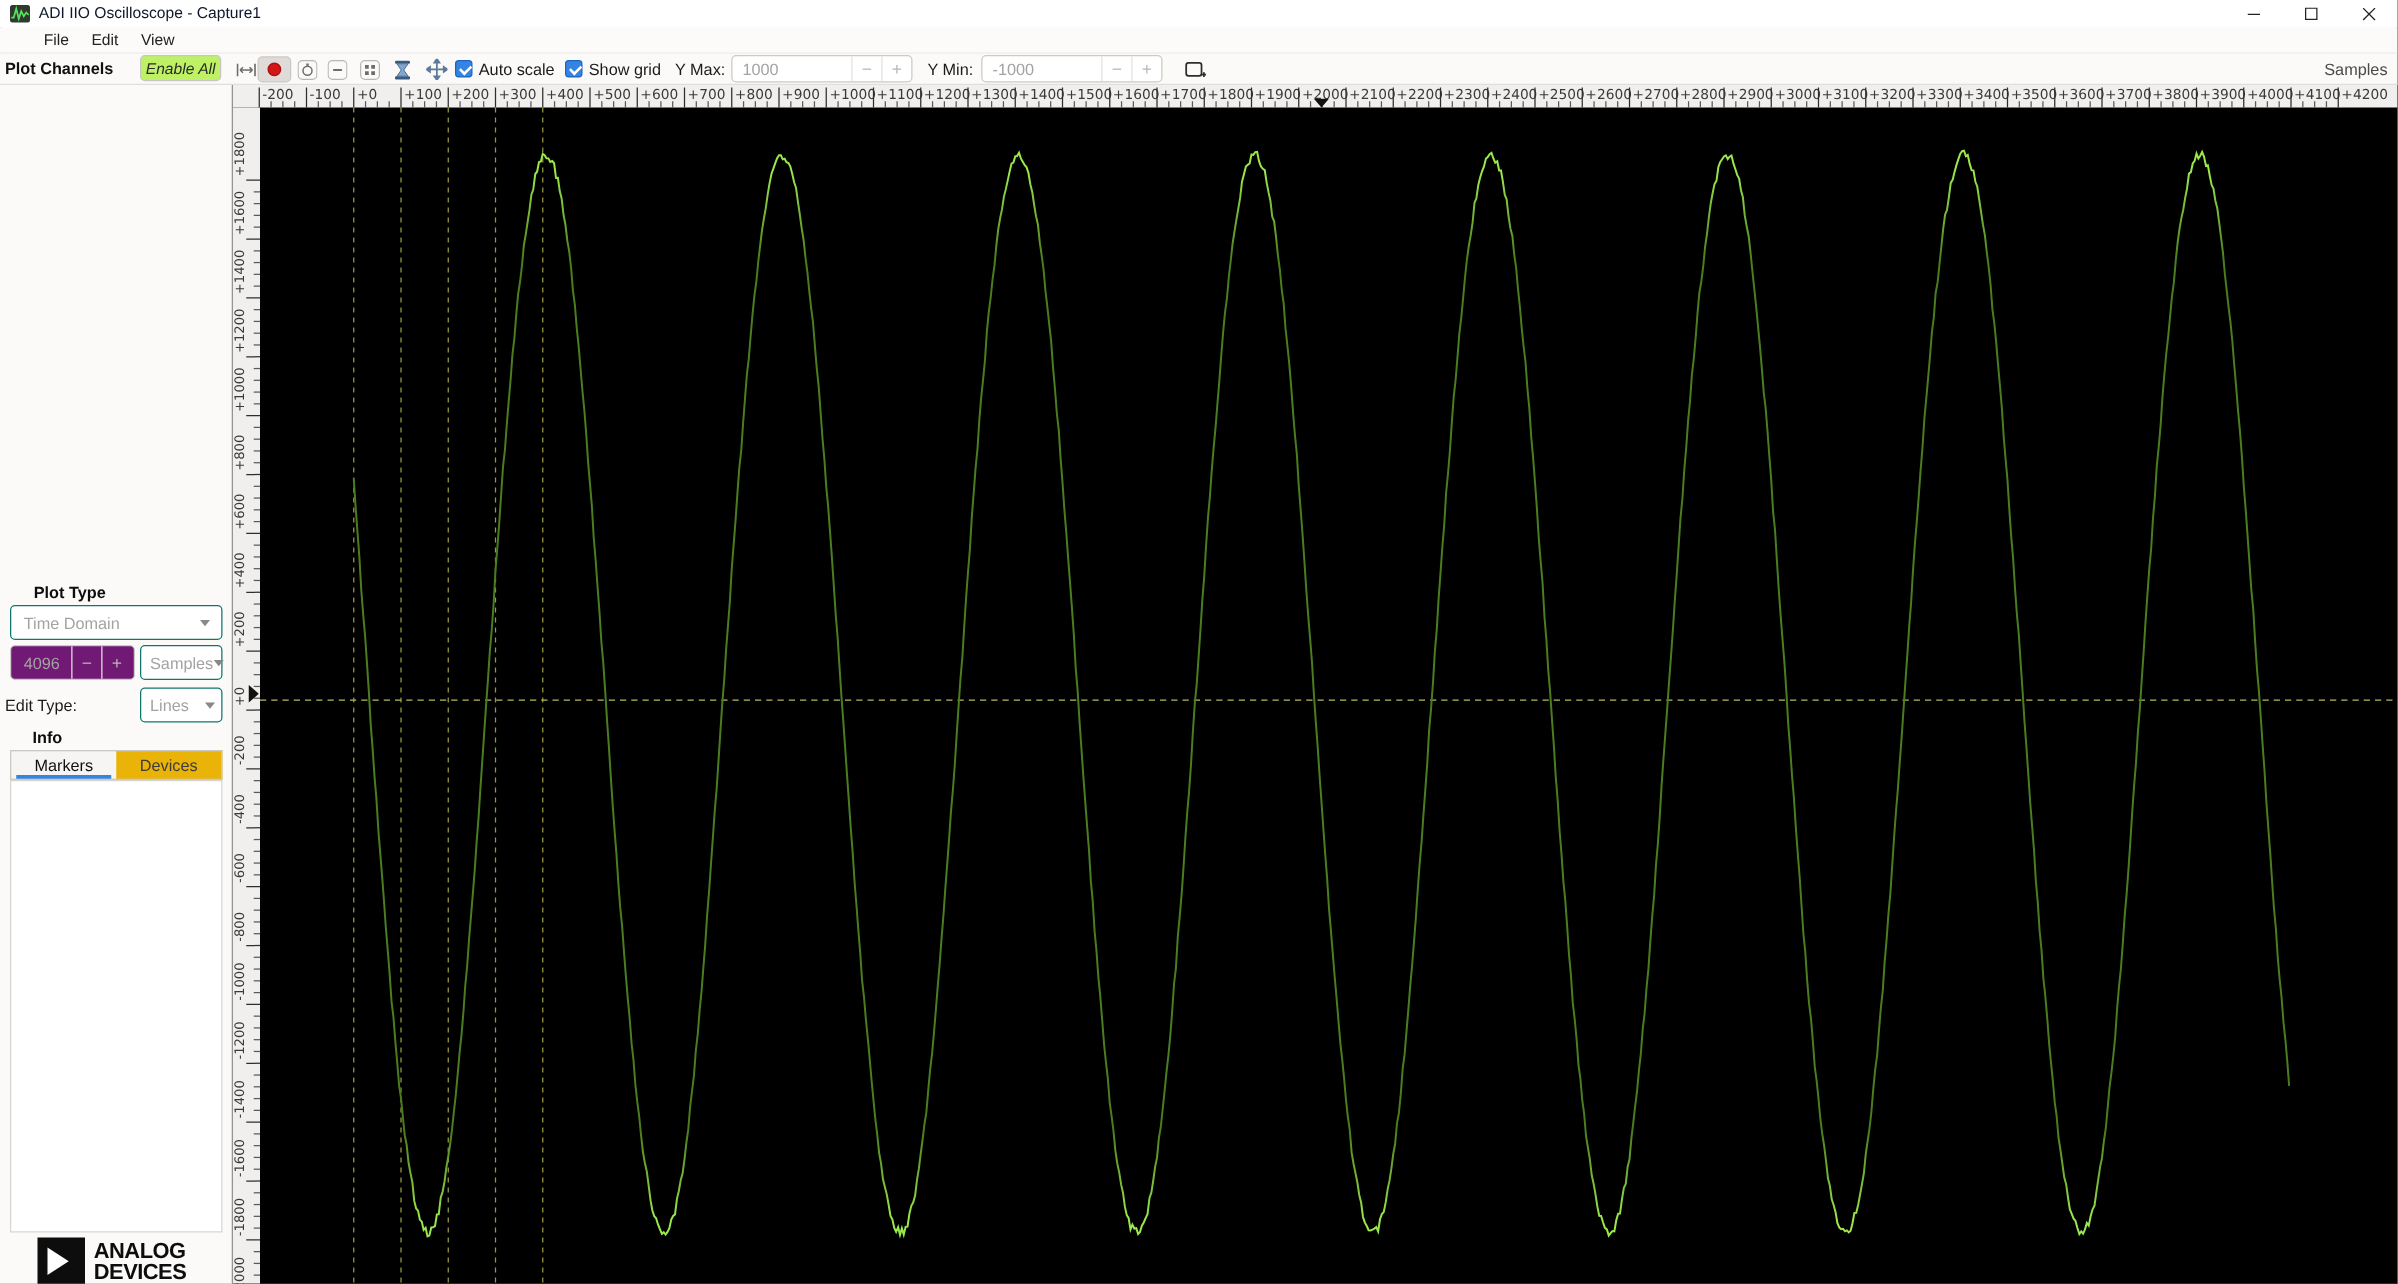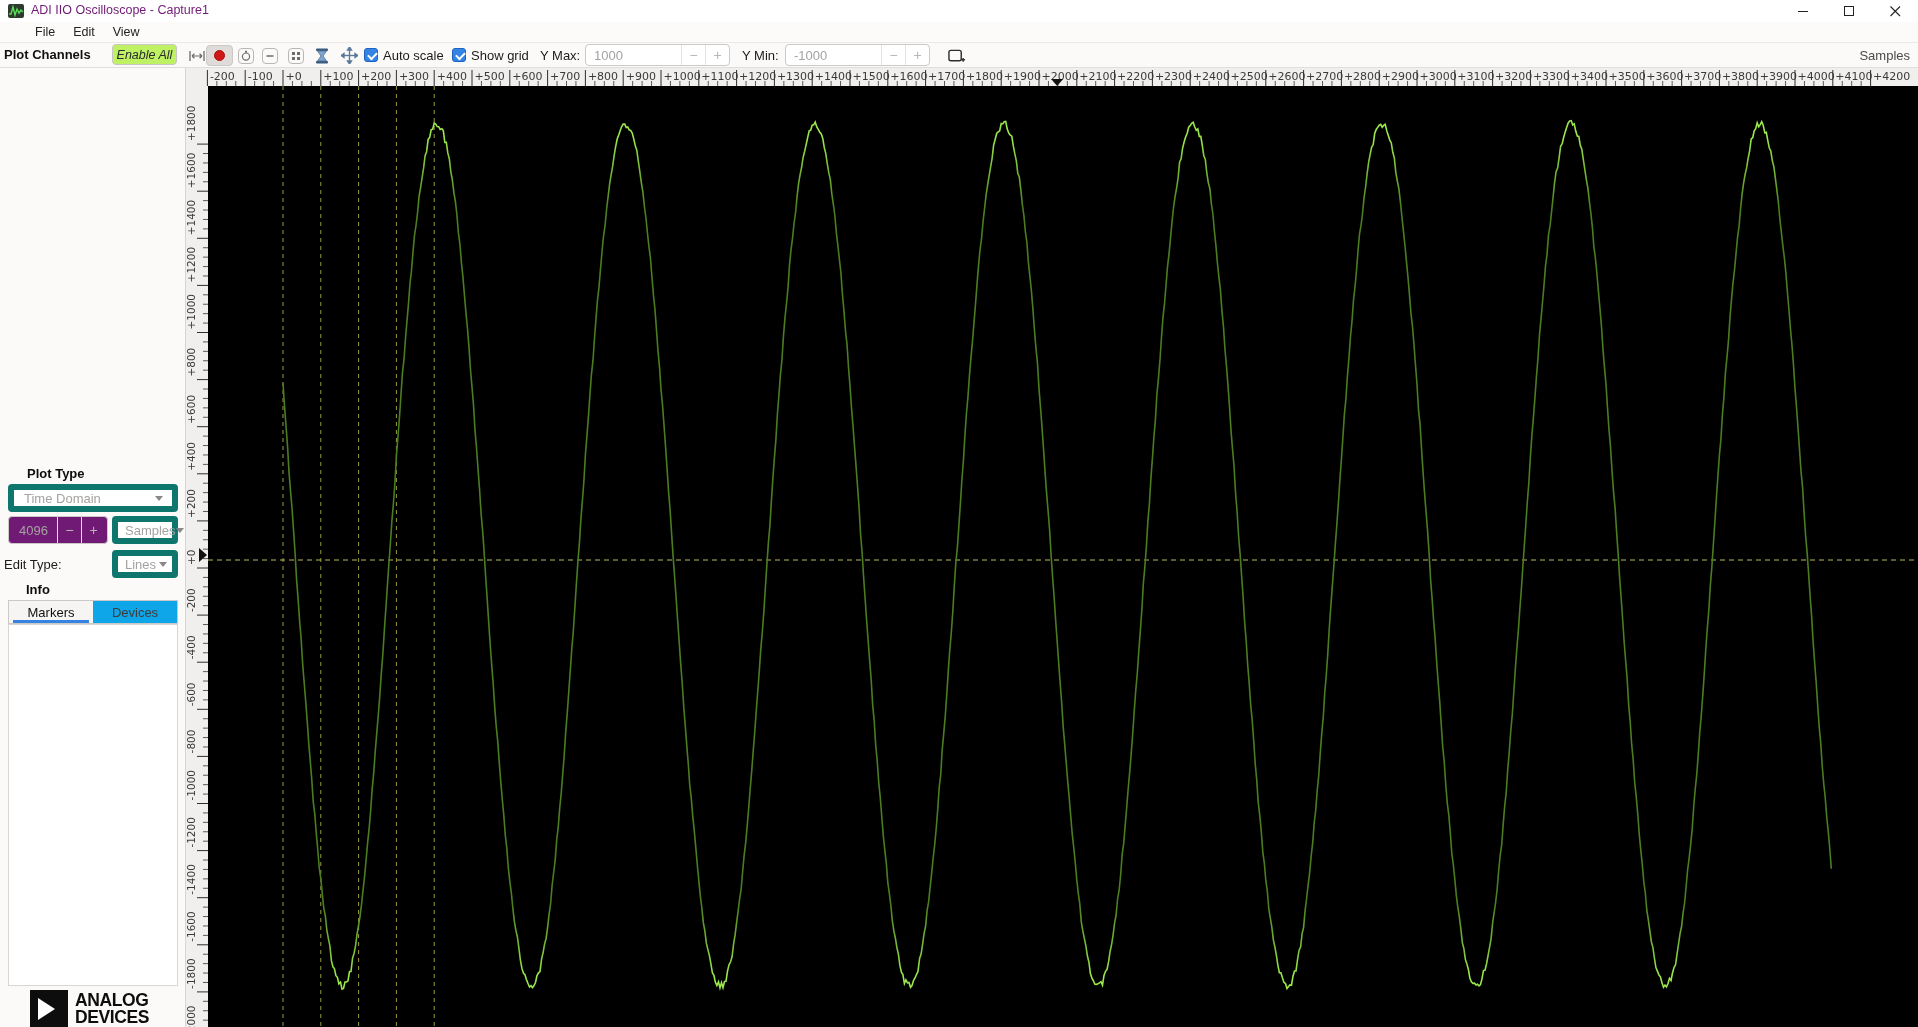--- a/index.html
+++ b/index.html
@@ -5,21 +5,21 @@
   * { margin:0; padding:0; box-sizing:border-box; }
   html,body { width:1918px; height:1027px; overflow:hidden; }
   body {
     font-family:"Liberation Sans","DejaVu Sans",sans-serif;
     background:#fbfaf9; color:#1b1b1b; position:relative;
     box-shadow: inset 0 0 0 1px #9a9896;
   }
   
   .titlebar { position:absolute; left:0; top:0; width:1918px; height:22px; background:#ffffff; }
   .app-icon { position:absolute; left:8px; top:3px; width:16px; height:16px; }
-  .title-text { position:absolute; left:31px; top:3px; font-size:12.5px; color:#701a75; }
+  .title-text { position:absolute; left:31px; top:3px; font-size:12.5px; color:#0f172a; }
   .win-btn { position:absolute; top:0; width:46px; height:22px; display:flex; align-items:center; justify-content:center; }
   .win-btn svg { display:block; }
   
   .menubar { position:absolute; left:0; top:22px; width:1918px; height:21px; background:#fcfbfa; border-bottom:1px solid #eceae8; display:flex; align-items:center;padding-left:25px; }
   .menu-item { font-size:12.5px; color:#222; padding:0 9px; }
   .menu-item:first-child { padding-left:10px; }
   
   .toprow { position:absolute; left:0; top:43px; width:1918px; height:25px; background:#fbfaf9; border-bottom:1px solid #e1dfdd; }
   .pc-label { position:absolute; left:4px; top:4px; font-size:13px; font-weight:bold; color:#111; }
   .enable-all { position:absolute; left:112px; top:1px; width:65px; height:21px; background:#bef264; border:1px solid #c8c6c4; border-radius:4px; font-size:12.5px; color:#2b2b2b; display:flex; align-items:center; justify-content:center;font-style:italic; }
@@ -38,28 +38,28 @@
   .tree-box { position:absolute; left:8px; top:2px; width:170px; height:388px; background:#fff; border:1px solid #d8d6d4; }
   .tree-dev-row { height:22px; display:flex; align-items:center; padding-left:8px; }
   .expander { width:0; height:0; border-left:4px solid transparent; border-right:4px solid transparent; border-top:5px solid #5d5d5d; margin-right:6px; }
   .tree-dev-name { font-size:13px; color:#8f8f8f; }
   .tree-ch-row { height:23px; background:#3584e4; display:flex; align-items:center; padding-left:30px; position:relative; }
   .ch-cb { width:13px; height:13px; border-radius:2px; background:#2f72c8; border:1px solid #205b9f; position:relative; }
   .ch-cb::after { content:""; position:absolute; left:2px; top:2px; width:6px; height:3px; border-left:2px solid #cfe3fa; border-bottom:2px solid #cfe3fa; transform:rotate(-45deg); }
   .ch-name { font-size:13px; color:#dcebfb; margin-left:6px; }
   .ch-swatch { position:absolute; left:128px; top:5px; width:13px; height:13px; background:#6fbf75; }
   .sec-label { position:absolute; left:3px; font-size:13px; font-weight:bold; color:#0d0d0d;margin-left:24px; }
-  .dropdown { position:absolute; height:28px; background:#fff; border:6px solid #0f766e; border-radius:4px; display:flex; align-items:center; }
+  .dropdown { position:absolute; height:28px; background:#fff; border:1px solid #0f766e; border-radius:4px; display:flex; align-items:center; }
   .dd-text { font-size:13px; color:#a5a3a1; padding-left:10px; flex:1; white-space:nowrap; }
   .dd-arrow { width:0; height:0; border-left:4px solid transparent; border-right:4px solid transparent; border-top:5px solid #8a8886; margin-right:9px; }
   .side-spin { position:absolute; left:8px; top:448px; width:100px; height:28px; background:#701a75; border:1px solid #ccc9c6; border-radius:4px; display:flex; align-items:stretch; }
   .side-spin input { border:none; outline:none; background:transparent; width:48px; padding:0 0 0 10px; font-size:13px; color:#a5a3a1; font-family:inherit; }
   .side-spin .spin-btn { width:24px; }
   .gt-label { position:absolute; left:4px; top:489px; font-size:13px; color:#1b1b1b; }
-  .tabbar { position:absolute; left:8px; top:532px; width:170px; height:24px; background:#0ea5e9; border:1px solid #cbc9c7; display:flex; }
+  .tabbar { position:absolute; left:8px; top:532px; width:170px; height:24px; background:#eab308; border:1px solid #cbc9c7; display:flex; }
   .tab { flex:1; display:flex; align-items:center; justify-content:center; font-size:13px; color:#3c3c3c; position:relative; }
   .tab.active { background:#f6f5f4; color:#101010; }
   .tab.active::after { content:""; position:absolute; left:4px; right:4px; bottom:0; height:3px; background:#3584e4; }
   .info-box { position:absolute; left:8px; top:556px; width:170px; height:362px; background:#fff; border:1px solid #d8d6d4; }
   .logo { position:absolute; left:30px; top:922px; display:flex; align-items:center; }
   .logo-mark { width:38px; height:38px; background:#0d0d0d; position:relative; }
   .logo-mark::after { content:""; position:absolute; left:8px; top:8px; width:0; height:0; border-top:11px solid transparent; border-bottom:11px solid transparent; border-left:17px solid #ffffff; }
   .logo-text { margin-left:7px; font-weight:bold; font-size:17.5px; letter-spacing:-0.4px; line-height:17px; color:#0d0d0d; }
   
   .plot-wrap { position:absolute; left:186px; top:68px; width:1732px; height:959px; background:#000; }

